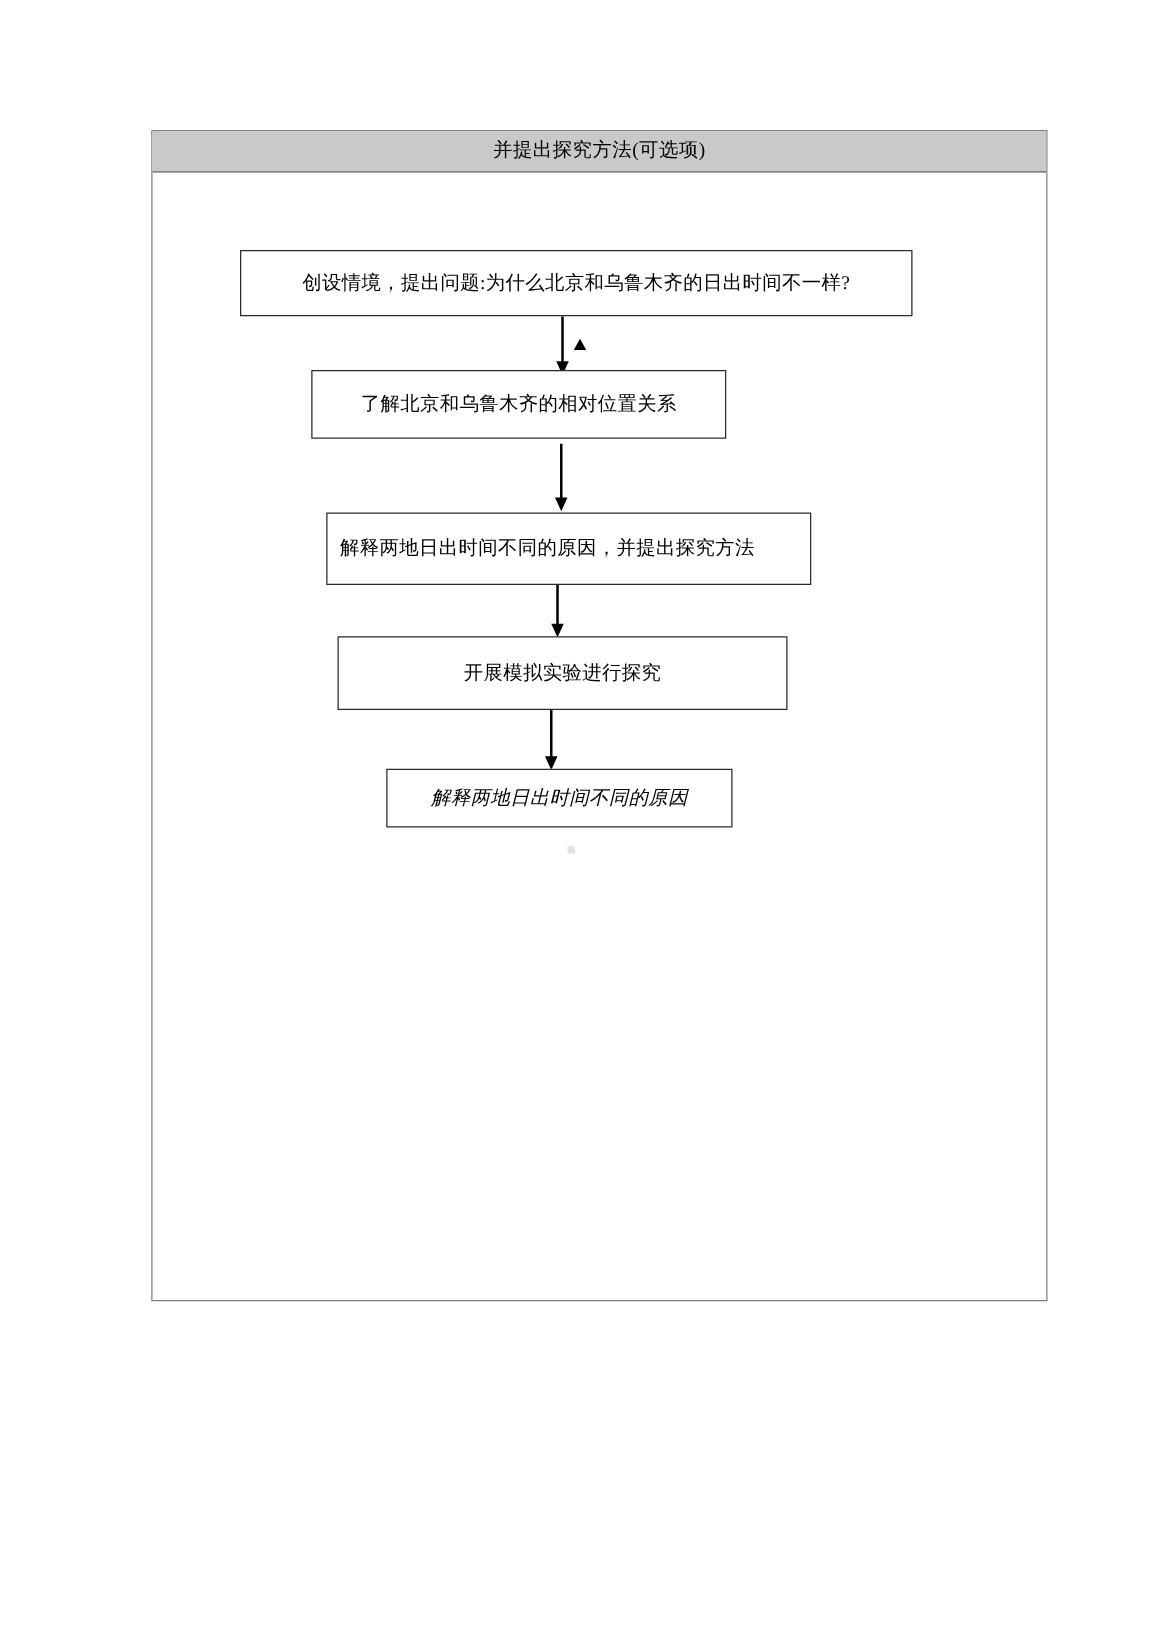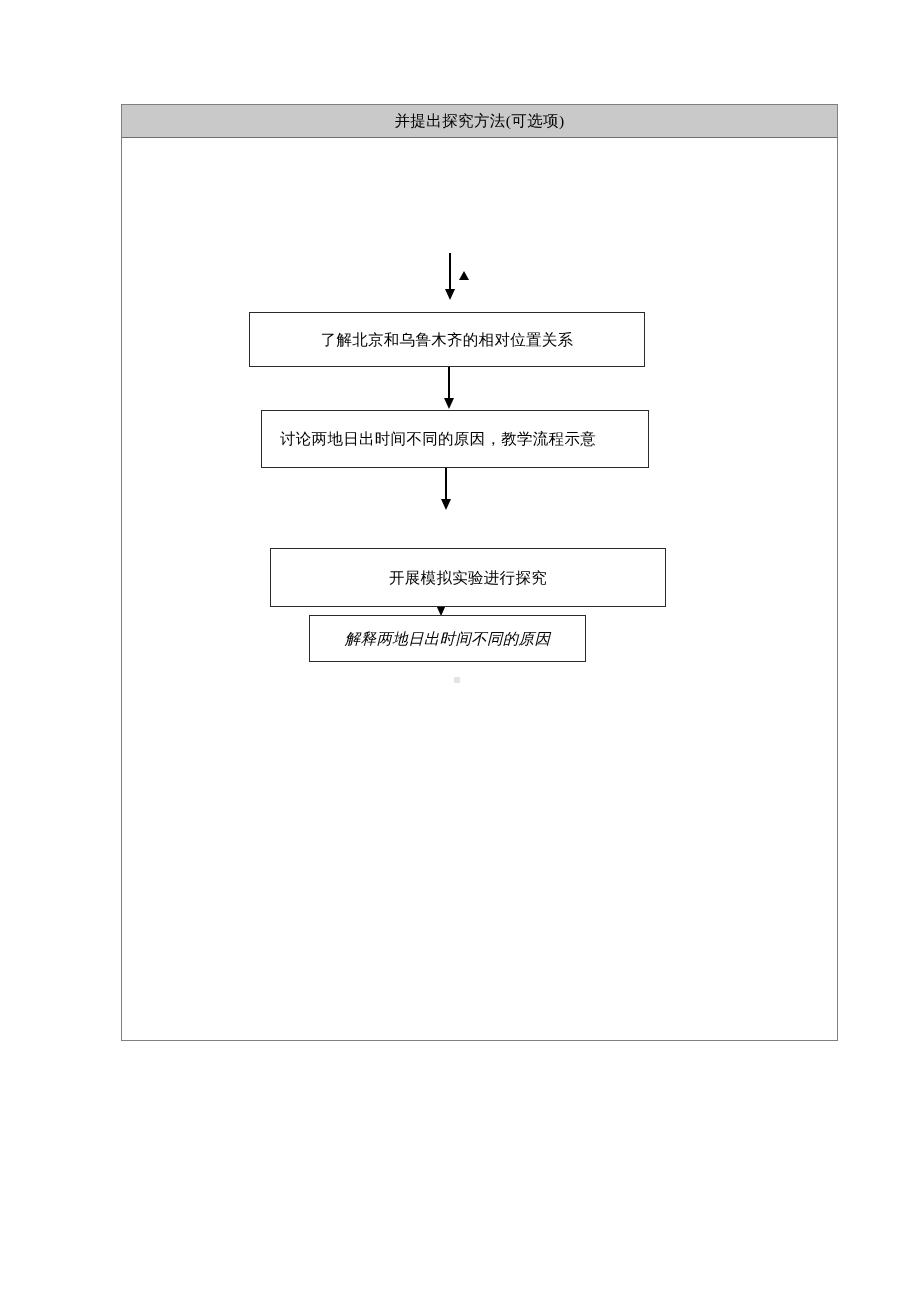--- a/index.html
+++ b/index.html
@@ -118,46 +118,49 @@
 <body>
 
 <div id="flow-table">
 
   <div id="table-header">
     <span class="htext">并提出探究方法(可选项)</span>
   </div>
 
   <div id="table-body">
 
+    <div class="flow-box center" style="left:70px; top:62px; width:538px; height:53px; padding:0 10px;">
+      <span class="btext">创设情境，提出问题:为什么北京和乌鲁木齐的日出时间不一样?</span>
+    </div>
 
     <div class="connector" style="left:327px; top:115px; height:47px;">
       <div class="stem" style="height:38px;"></div>
       <div class="head" style="top:36px;"></div>
     </div>
     <div class="up-tick" style="left:337px; top:133px;"></div>
 
-    <div class="flow-box center" style="left:127px; top:174px; width:396px; height:55px; padding:0 10px;">
+    <div class="flow-box center" style="left:127px; top:158px; width:332px; height:55px; padding:0 10px;">
       <span class="btext">了解北京和乌鲁木齐的相对位置关系</span>
     </div>
 
     <div class="connector" style="left:326px; top:217px; height:55px;">
       <div class="stem" style="height:45px;"></div>
       <div class="head" style="top:43px;"></div>
     </div>
 
     <div class="flow-box leftish" style="left:139px; top:272px; width:388px; height:58px; padding:0 10px;">
-      <span class="btext">讨论两地日出时间不同的原因，教学流程示意</span>
+      <span class="btext">解释两地日出时间不同的原因，并提出探究方法</span>
     </div>
 
     <div class="connector" style="left:323px; top:330px; height:42px;">
       <div class="stem" style="height:33px;"></div>
       <div class="head" style="top:31px;"></div>
     </div>
 
-    <div class="flow-box center" style="left:148px; top:371px; width:396px; height:59px; padding:0 10px;margin-top:39px;">
+    <div class="flow-box center" style="left:148px; top:371px; width:360px; height:59px; padding:0 10px;">
       <span class="btext">开展模拟实验进行探究</span>
     </div>
 
     <div class="connector" style="left:318px; top:430px; height:48px;">
       <div class="stem" style="height:39px;"></div>
       <div class="head" style="top:37px;"></div>
     </div>
 
     <div class="flow-box center" style="left:187px; top:477px; width:277px; height:47px; padding:0 10px;font-style:italic;">
       <span class="btext">解释两地日出时间不同的原因</span>

